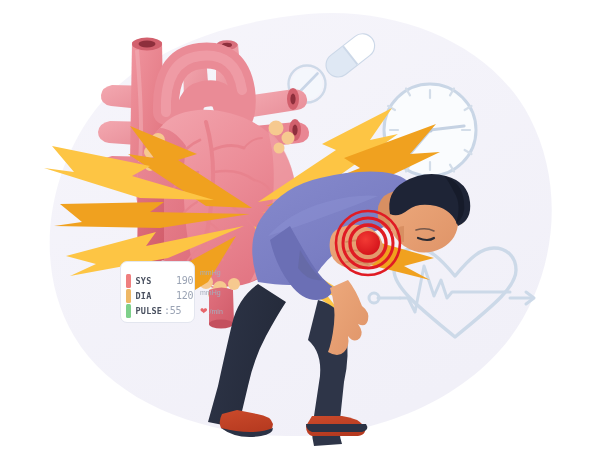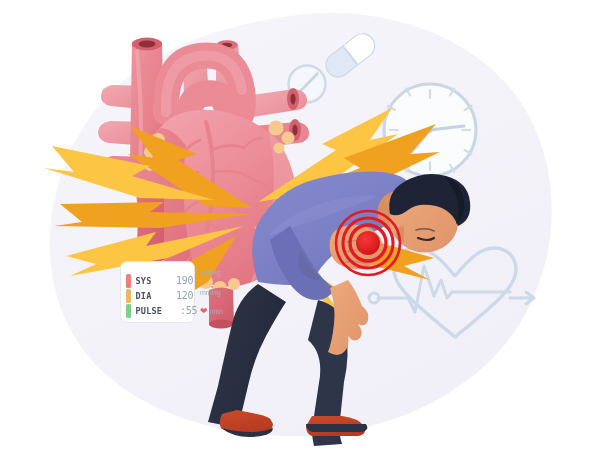--- a/index.html
+++ b/index.html
@@ -67,21 +67,21 @@
     position: absolute;
     left: 50px;
     font-family: "DejaVu Sans Mono", monospace;
     font-size: 10px;
     font-weight: 400;
     color: #9aa3b4;
     letter-spacing: -0.3px;
     white-space: nowrap;
   }
   .bp-row.pulse .bp-value {
-    left: 54px;
+    left: 38px;
   }
   .bp-units {
     position: absolute;
     left: 200px;
     top: 261px;
     width: 46px;
     height: 62px;
     padding: 4px 0;
     box-sizing: border-box;
     display: flex;

